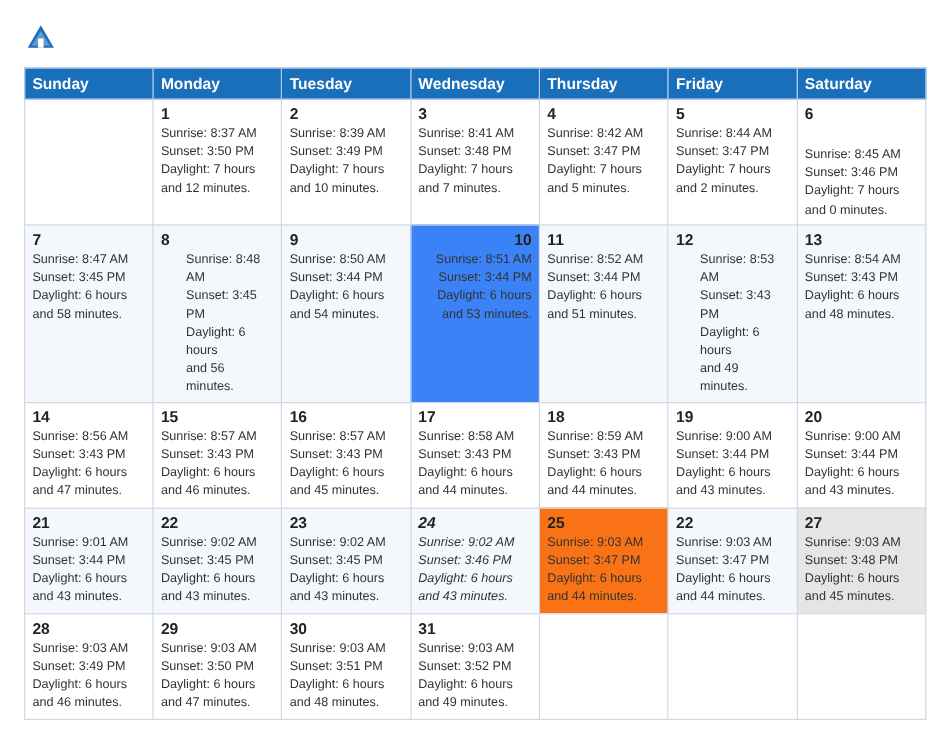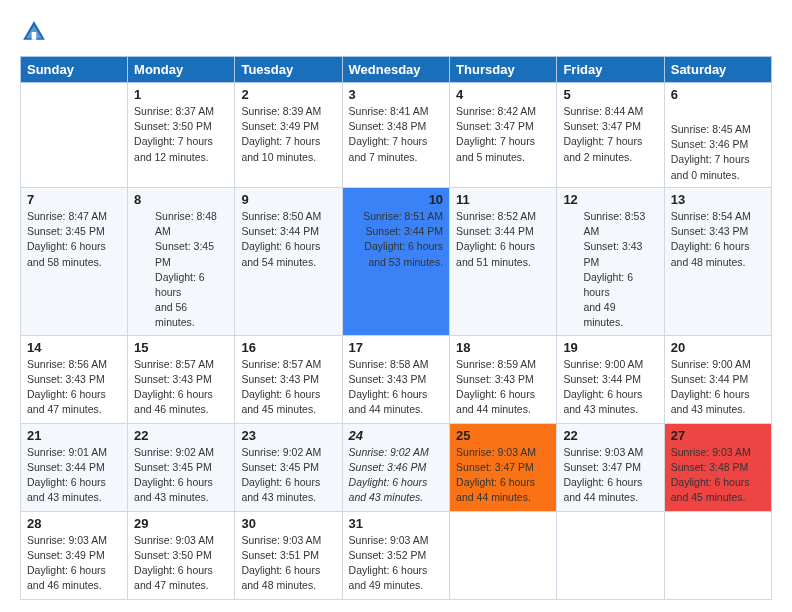--- a/index.html
+++ b/index.html
@@ -313,21 +313,21 @@
 Daylight: 6 hours
 and 44 minutes.</div>
           </td>
           <td style="background: rgb(244, 248, 253);">
             <span class="day-num">22</span>
             <div class="day-info" style="white-space: pre-line;">Sunrise: 9:03 AM
 Sunset: 3:47 PM
 Daylight: 6 hours
 and 44 minutes.</div>
           </td>
-          <td style="background: #ef4444;">
+          <td style="background: #e5e5e5;">
             <span class="day-num">27</span>
             <div class="day-info" style="white-space: pre-line;">Sunrise: 9:03 AM
 Sunset: 3:48 PM
 Daylight: 6 hours
 and 45 minutes.</div>
           </td>
         </tr>
         <tr>
           <td>
             <span class="day-num">28</span>

